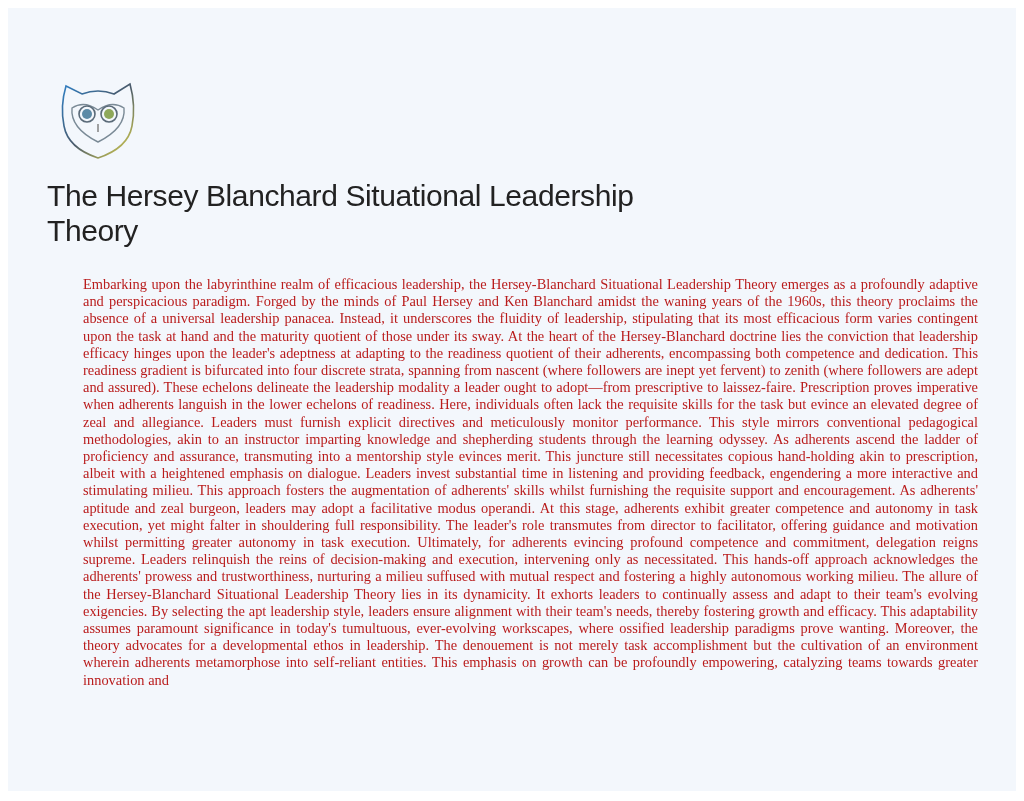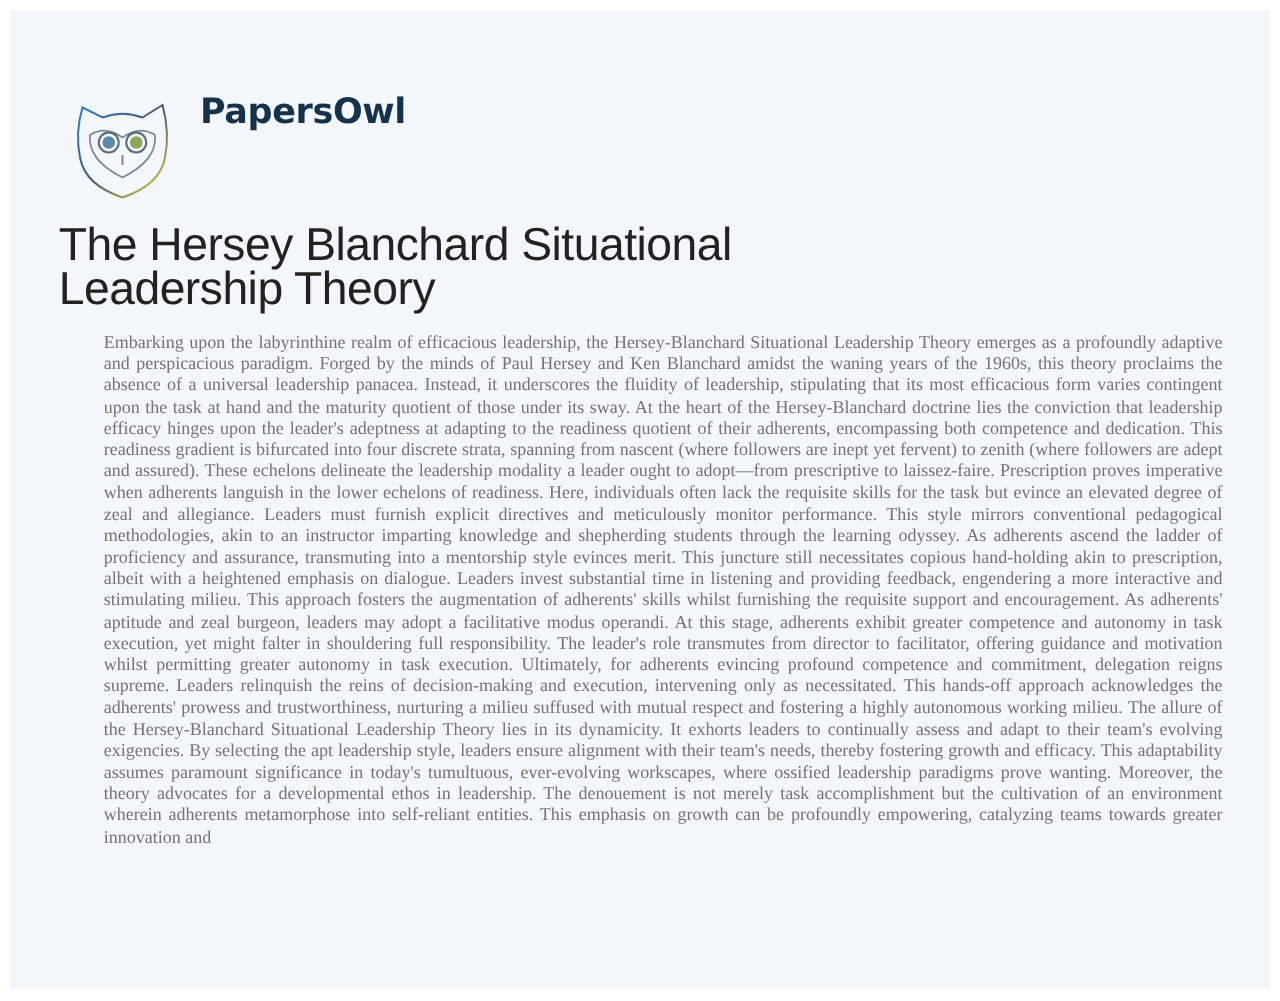--- a/index.html
+++ b/index.html
@@ -15,27 +15,27 @@
       font-family: "DejaVu Sans", sans-serif; font-weight: bold;
       font-size: 28px; color: #16324a; letter-spacing: -0.3px;
     }
     .url {
       position: absolute; left: 102px; top: 42px;
       font-family: "DejaVu Sans", sans-serif; font-size: 15px; color: #3d8fcf;
       white-space: nowrap; text-decoration: none;
     }
     .title {
       position: absolute; left: 39px; top: 170px; width: 640px;
-      font-family: "Liberation Sans", sans-serif; font-size: 37px; line-height: 35px;
+      font-family: "Liberation Sans", sans-serif; font-size: 30px; line-height: 35px;
       color: #222222; font-weight: normal; margin: 0; letter-spacing: -0.4px;
     }
     .body-text {
-      position: absolute; left: 75px; top: 258px; width: 895px;
+      position: absolute; left: 75px; top: 268px; width: 895px;
       font-family: "Liberation Serif", serif; font-size: 14.4px; line-height: 17.2px;
-      color: #737373; text-align: justify; margin: 0;
+      color: #b91c1c; text-align: justify; margin: 0;
     }
   </style>
 </head>
 <body>
 
 <div class="card">
   <div class="header">
     <svg class="logo" viewBox="0 0 80 90" width="80" height="90">
       <defs>
         <linearGradient id="owlg" x1="0" y1="0" x2="1" y2="1">
@@ -45,19 +45,18 @@
         </linearGradient>
       </defs>
       <path d="M8 10 L24 18 Q40 12 56 18 L72 8 Q78 30 74 50 Q70 72 40 82 Q10 72 6 50 Q2 30 8 10 Z" fill="none" stroke="url(#owlg)" stroke-width="1.6"></path>
       <path d="M14 32 Q26 24 40 34 Q54 24 66 32 Q68 52 40 66 Q12 52 14 32 Z" fill="none" stroke="#7a8a96" stroke-width="1.4"></path>
       <circle cx="29" cy="38" r="8" fill="none" stroke="#5a6a78" stroke-width="1.6"></circle>
       <circle cx="29" cy="38" r="5" fill="#5c8aa6"></circle>
       <circle cx="51" cy="38" r="8" fill="none" stroke="#5a6a78" stroke-width="1.6"></circle>
       <circle cx="51" cy="38" r="5" fill="#8ea85a"></circle>
       <path d="M40 48 L40 56" stroke="#8a8a8a" stroke-width="1.6"></path>
     </svg>
-    <div class="brand">PapersOwl</div>
   </div>
 
   <h1 class="title">The Hersey Blanchard Situational Leadership Theory</h1>
 
   <p class="body-text">Embarking upon the labyrinthine realm of efficacious leadership, the Hersey-Blanchard Situational Leadership Theory emerges as a profoundly adaptive and perspicacious paradigm. Forged by the minds of Paul Hersey and Ken Blanchard amidst the waning years of the 1960s, this theory proclaims the absence of a universal leadership panacea. Instead, it underscores the fluidity of leadership, stipulating that its most efficacious form varies contingent upon the task at hand and the maturity quotient of those under its sway. At the heart of the Hersey-Blanchard doctrine lies the conviction that leadership efficacy hinges upon the leader's adeptness at adapting to the readiness quotient of their adherents, encompassing both competence and dedication. This readiness gradient is bifurcated into four discrete strata, spanning from nascent (where followers are inept yet fervent) to zenith (where followers are adept and assured). These echelons delineate the leadership modality a leader ought to adopt—from prescriptive to laissez-faire. Prescription proves imperative when adherents languish in the lower echelons of readiness. Here, individuals often lack the requisite skills for the task but evince an elevated degree of zeal and allegiance. Leaders must furnish explicit directives and meticulously monitor performance. This style mirrors conventional pedagogical methodologies, akin to an instructor imparting knowledge and shepherding students through the learning odyssey. As adherents ascend the ladder of proficiency and assurance, transmuting into a mentorship style evinces merit. This juncture still necessitates copious hand-holding akin to prescription, albeit with a heightened emphasis on dialogue. Leaders invest substantial time in listening and providing feedback, engendering a more interactive and stimulating milieu. This approach fosters the augmentation of adherents' skills whilst furnishing the requisite support and encouragement. As adherents' aptitude and zeal burgeon, leaders may adopt a facilitative modus operandi. At this stage, adherents exhibit greater competence and autonomy in task execution, yet might falter in shouldering full responsibility. The leader's role transmutes from director to facilitator, offering guidance and motivation whilst permitting greater autonomy in task execution. Ultimately, for adherents evincing profound competence and commitment, delegation reigns supreme. Leaders relinquish the reins of decision-making and execution, intervening only as necessitated. This hands-off approach acknowledges the adherents' prowess and trustworthiness, nurturing a milieu suffused with mutual respect and fostering a highly autonomous working milieu. The allure of the Hersey-Blanchard Situational Leadership Theory lies in its dynamicity. It exhorts leaders to continually assess and adapt to their team's evolving exigencies. By selecting the apt leadership style, leaders ensure alignment with their team's needs, thereby fostering growth and efficacy. This adaptability assumes paramount significance in today's tumultuous, ever-evolving workscapes, where ossified leadership paradigms prove wanting. Moreover, the theory advocates for a developmental ethos in leadership. The denouement is not merely task accomplishment but the cultivation of an environment wherein adherents metamorphose into self-reliant entities. This emphasis on growth can be profoundly empowering, catalyzing teams towards greater innovation and</p>
 </div>
 
 </body></html>

